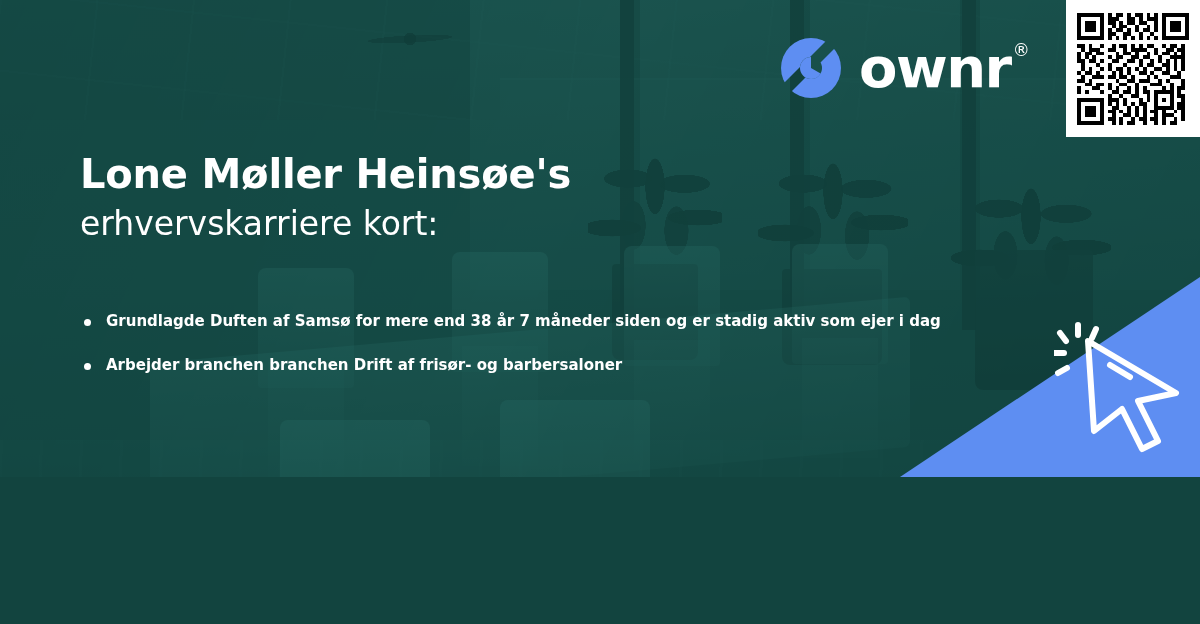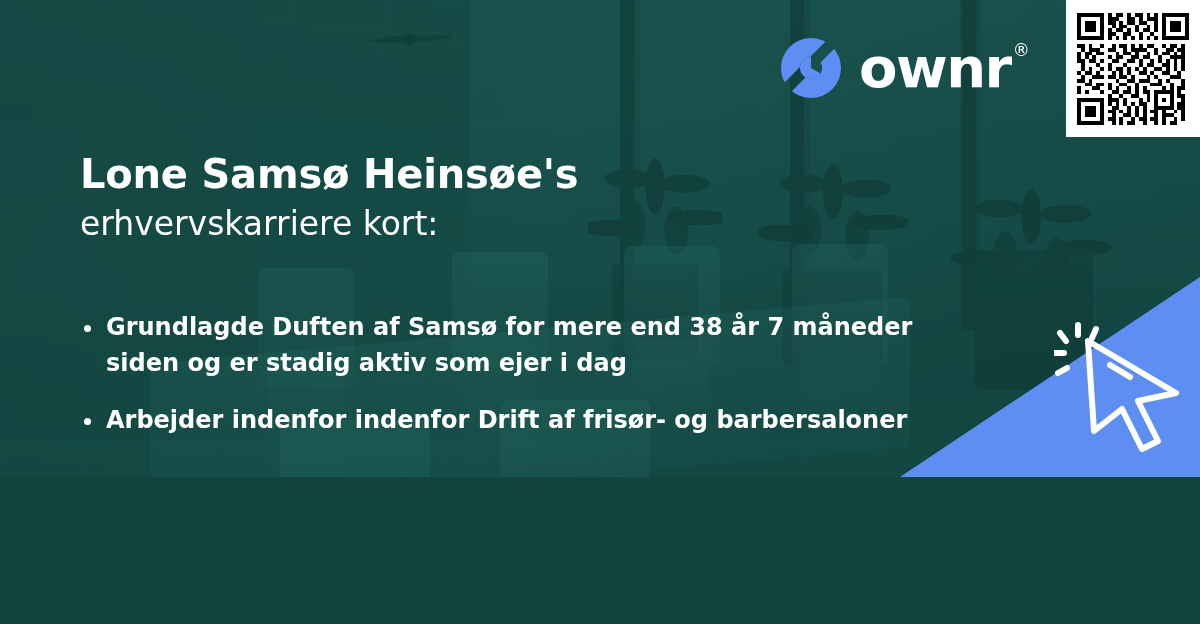--- a/index.html
+++ b/index.html
@@ -164,21 +164,21 @@
 
   
   .bullets{
     position:absolute;left:80px;top:310px;width:880px;
     list-style:none;margin:0;padding:0;
     color:#ffffff;
   }
   .bullets li{
     position:relative;
     padding-left:26px;
-    font-size:24px;
+    font-size:15px;
     font-weight:bold;
     line-height:1.48;
     margin-bottom:22px;
   }
   .bullets li:before{
     content:"";
     position:absolute;left:4px;top:.62em;
     width:7px;height:7px;border-radius:50%;
     background:#ffffff;
   }
@@ -480,27 +480,27 @@
       <circle cx="32" cy="32" r="30" fill="#5e8ef2" mask="url(#swoosh)"></circle>
       <path d="M32 21 a11 11 0 0 0 0 22 a11 11 0 0 0 9.6 -5.6 L32 32 Z" fill="#5e8ef2"></path>
       <path d="M32 43 a11 11 0 0 1 0 -22 a11 11 0 0 1 -9.6 5.6 L32 32 Z" fill="#5e8ef2" opacity="0"></path>
     </svg>
     <div class="logo-word">
       <span>ownr</span><span class="logo-reg">®</span>
     </div>
   </div>
 
   <div class="headline">
-    <p class="line1">Lone Samsø Heinsøe's</p>
+    <p class="line1">Lone Møller Heinsøe's</p>
     <p class="line2">erhvervskarriere kort:</p>
   </div>
 
   <ul class="bullets">
     <li>Grundlagde Duften af Samsø for mere end 38 år 7 måneder siden og er stadig aktiv som ejer i dag</li>
-    <li>Arbejder indenfor indenfor Drift af frisør- og barbersaloner</li>
+    <li>Arbejder branchen branchen Drift af frisør- og barbersaloner</li>
   </ul>
 
   <div class="corner"></div>
   <svg class="cursor" viewBox="0 0 132 136">
     <g fill="none" stroke="#ffffff" stroke-width="6" stroke-linecap="round" stroke-linejoin="round">
       <path d="M34 20 L122 72 L84 80 L104 120 L88 128 L68 88 L40 110 Z"></path>
       <line x1="24" y1="4" x2="24" y2="14"></line>
       <line x1="6" y1="12" x2="12" y2="20"></line>
       <line x1="0" y1="32" x2="10" y2="32"></line>
       <line x1="4" y1="52" x2="13" y2="47"></line>

